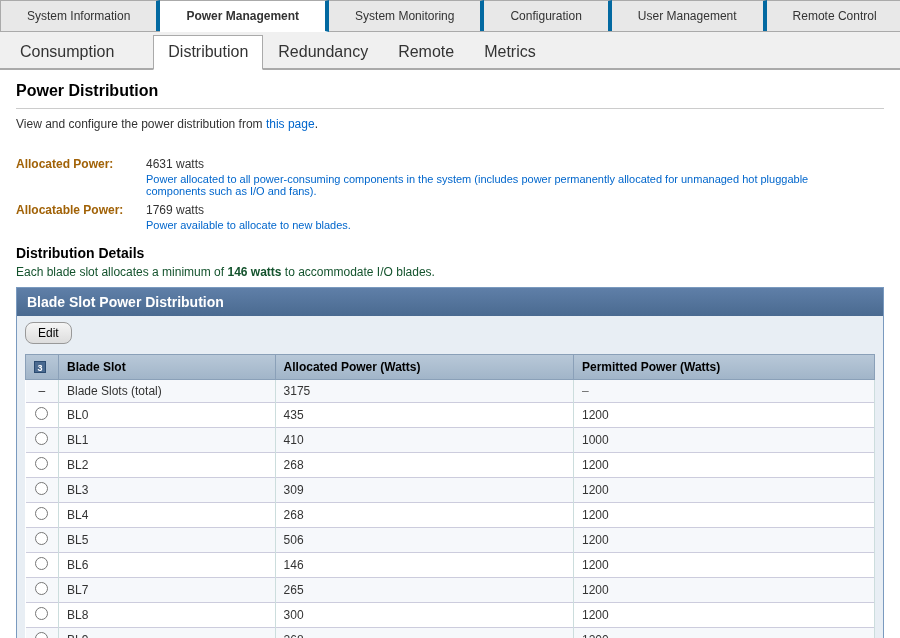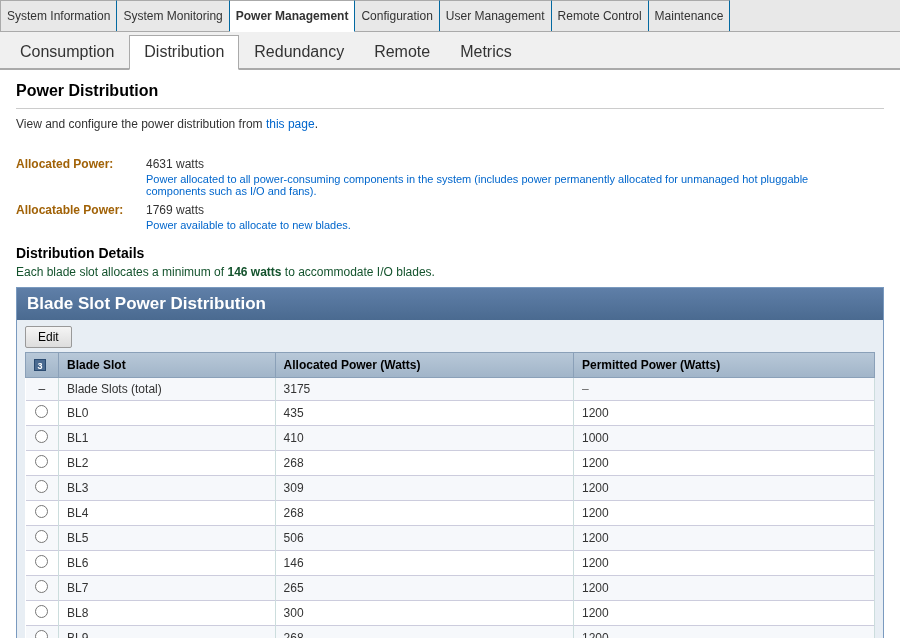--- a/index.html
+++ b/index.html
@@ -1,22 +1,22 @@
 <!DOCTYPE html>
 <html><head>
   <meta charset="utf-8">
   <style>
     * { box-sizing: border-box; margin: 0; padding: 0; }
     body { font-family: Arial, sans-serif; font-size: 12px; background: #fff; color: #333; width: 900px; }
 
     
     .top-nav { display: flex; background: #e8e8e8; border-bottom: 1px solid #aaa; }
     .top-nav-item {
-      padding: 8px 6px;
-      border-right: 1px solid #0369a1;
+      padding: 8px 26px;
+      border-right: 4px solid #0369a1;
       cursor: pointer;
       font-size: 12px;
       color: #333;
       white-space: nowrap;
       border-top: 1px solid #aaa;
     }
     .top-nav-item:first-child { border-left: 1px solid #aaa; }
     .top-nav-item.active {
       background: #fff;
       border-bottom: 1px solid #fff;
@@ -35,20 +35,21 @@
       border: 1px solid transparent;
       border-bottom: none;
       margin-top: 3px;
     }
     .sub-nav-item.active {
       background: #fff;
       border: 1px solid #aaa;
       border-bottom: 1px solid #fff;
       margin-bottom: -2px;
       z-index: 1;
+      margin-left: 24px;
     }
 
     
     .content { padding: 12px 16px; }
     .page-title { font-size: 16px; font-weight: bold; margin-bottom: 4px; color: #000; }
     .page-desc { color: #333; font-size: 12px; margin-bottom: 26px; }
     .page-desc a { color: #0066cc; }
     hr.thin { border: none; border-top: 1px solid #ccc; margin: 8px 0; }
 
     
@@ -62,34 +63,34 @@
     .section-title { font-size: 14px; font-weight: bold; margin: 14px 0 4px 0; color: #000; }
     .section-desc { font-size: 12px; color: #14532d; margin-bottom: 8px; }
     .section-desc strong { font-weight: bold; }
 
     
     .panel { border: 1px solid #7a9abf; }
     .panel-header {
       background: linear-gradient(to bottom, #5f7fa8, #4a6a90);
       color: #fff;
       font-weight: bold;
-      font-size: 17px;
+      font-size: 14px;
       padding: 6px 10px;
     }
     .panel-body { background: #e8eef4; padding: 6px 8px; }
 
     
     .edit-btn {
       background: linear-gradient(to bottom, #f5f5f5, #ddd);
       border: 1px solid #999;
       padding: 3px 12px;
       font-size: 12px;
       cursor: pointer;
-      border-radius: 2px;
-      margin-bottom: 4px;
+      border-radius: 8px;
+      margin-bottom: 10px;
     }
 
     
     .data-table { width: 100%; border-collapse: collapse; background: #fff; font-size: 12px; }
     .data-table thead tr { background: linear-gradient(to bottom, #b8c8d8, #a0b4c8); }
     .data-table thead th {
       padding: 5px 8px;
       text-align: left;
       border: 1px solid #8aa0b8;
       font-weight: bold;
@@ -101,22 +102,22 @@
     .data-table tbody tr:nth-child(even) { background: #fff; }
     .data-table tbody td { padding: 4px 8px; border-right: 1px solid #cdd; }
     .radio-cell { width: 20px; text-align: center; }
     .dash-cell { color: #666; }
   </style>
 </head>
 <body>
 
 <div class="top-nav">
   <div class="top-nav-item">System Information</div>
+  <div class="top-nav-item active">Power Management</div>
   <div class="top-nav-item">System Monitoring</div>
-  <div class="top-nav-item active">Power Management</div>
   <div class="top-nav-item">Configuration</div>
   <div class="top-nav-item">User Management</div>
   <div class="top-nav-item">Remote Control</div>
   <div class="top-nav-item">Maintenance</div>
 </div>
 
 <div class="sub-nav">
   <div class="sub-nav-item">Consumption</div>
   <div class="sub-nav-item active">Distribution</div>
   <div class="sub-nav-item">Redundancy</div>

